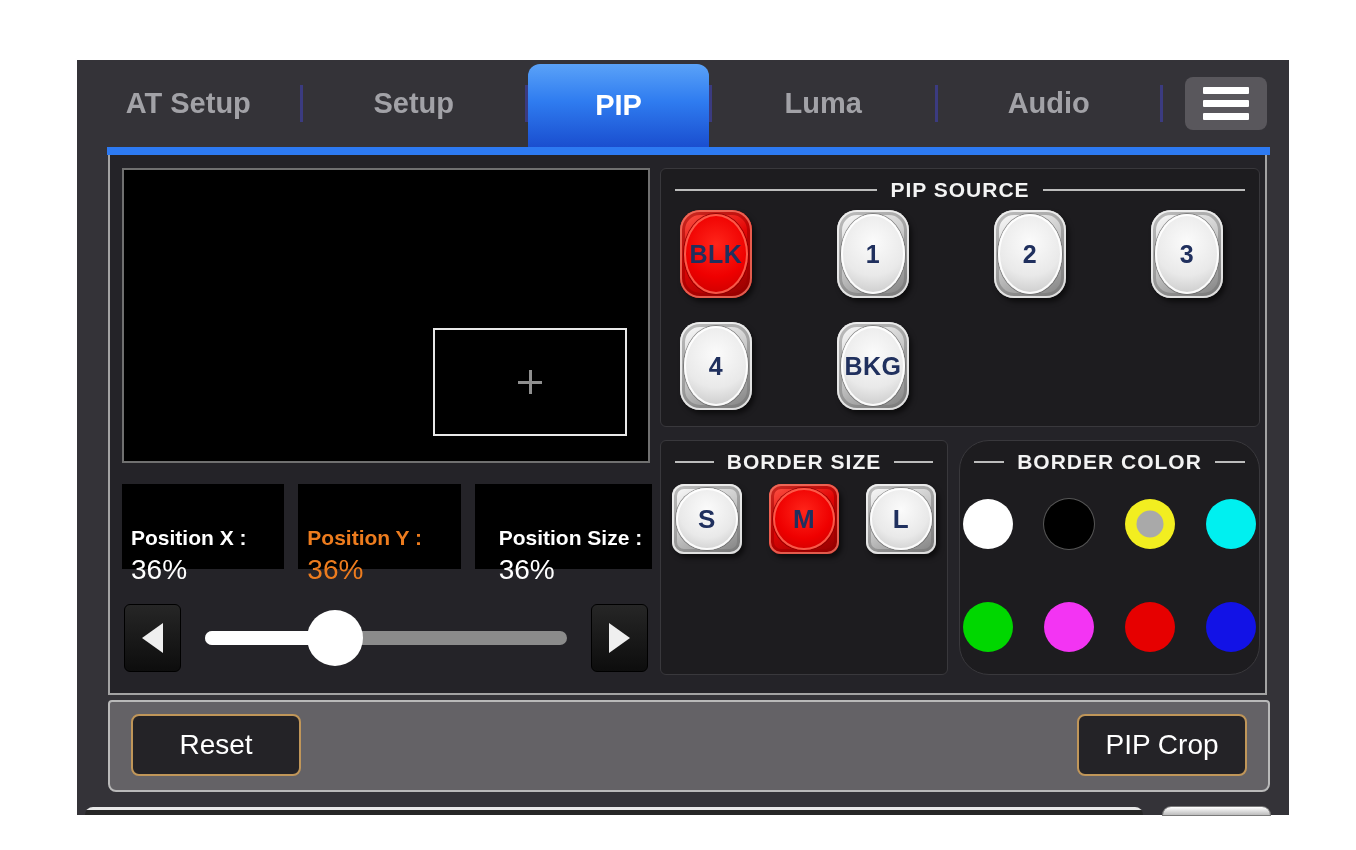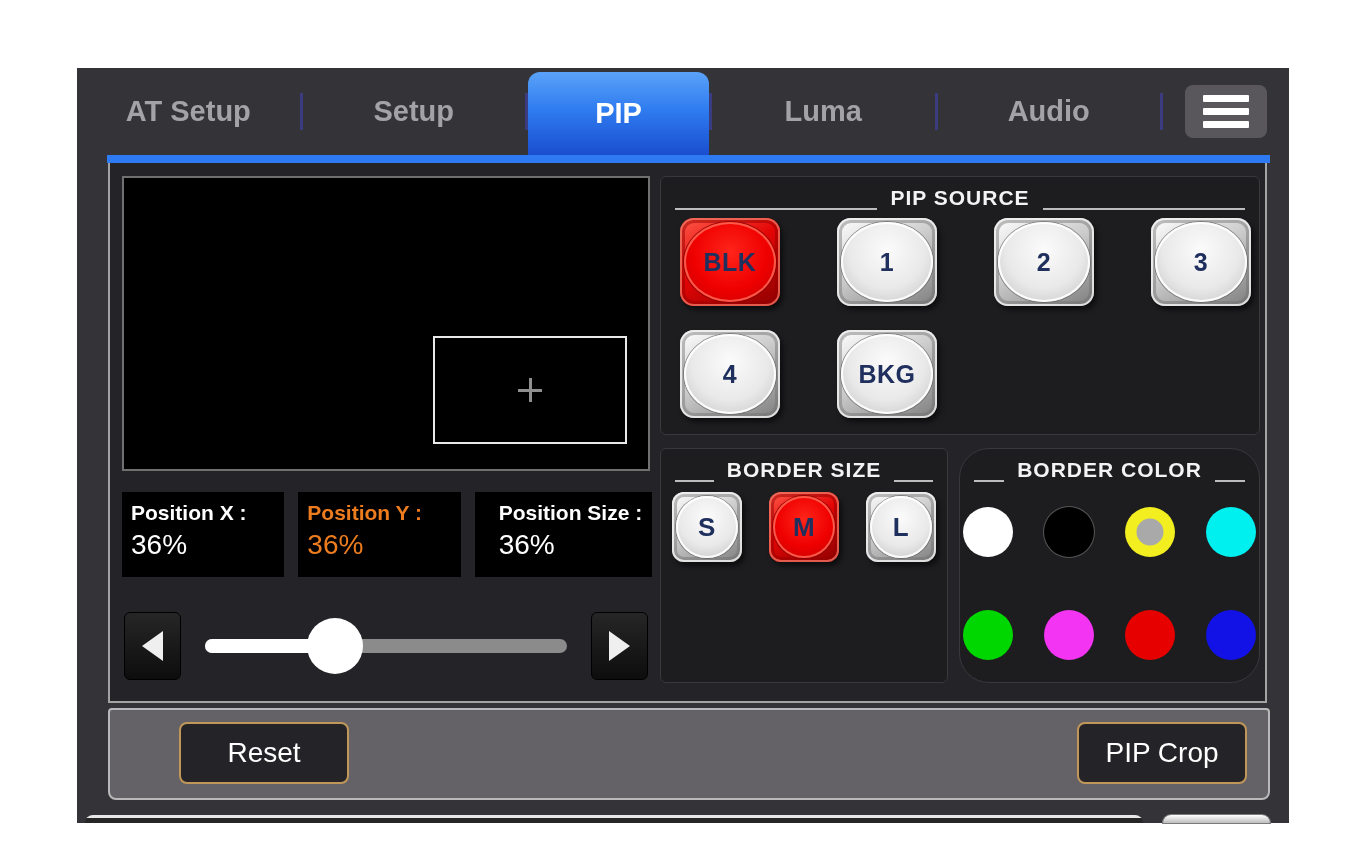--- a/index.html
+++ b/index.html
@@ -1,18 +1,18 @@
 <!DOCTYPE html>
 <html><head>
 <meta charset="utf-8">
 <style>
   html,body{margin:0;padding:0;background:#ffffff;}
   .stage{position:relative;width:1356px;height:850px;background:#ffffff;overflow:hidden;
          font-family:"Liberation Sans",sans-serif;}
-  .panel{position:absolute;left:77px;top:68px;width:1212px;height:755px;background:#343338;}
+  .panel{position:absolute;left:77px;top:60px;width:1212px;height:755px;background:#343338;}
 
   
   .tabbar{position:absolute;left:0;top:0;width:100%;height:87px;display:flex;}
   #tabs{flex:1;display:flex;align-items:stretch;}
   .tab{flex:1;display:flex;align-items:center;justify-content:center;
        color:#a2a2a7;font-size:29px;font-weight:700;}
   .tab.active{flex:0 0 181px;align-self:flex-end;height:83px;color:#ffffff;
        border-radius:12px 12px 0 0;
        background:linear-gradient(180deg,#5aa2f8 0%,#2f7cf0 45%,#1a4ecf 100%);}
   .tab-sep{width:3px;height:37px;align-self:center;background:#3b3b80;}
@@ -30,21 +30,21 @@
   .preview{position:absolute;left:12px;top:13px;width:528px;height:295px;background:#000;
        border:2px solid #707070;box-sizing:border-box;}
   .pip-rect{position:absolute;left:309px;top:158px;width:194px;height:108px;box-sizing:border-box;
        border:2px solid #e9e9e9;display:flex;align-items:center;justify-content:center;}
   .cross{width:24px;height:24px;
        background:linear-gradient(#8f8f8f,#8f8f8f) center/100% 3px no-repeat,
                   linear-gradient(#8f8f8f,#8f8f8f) center/3px 100% no-repeat;}
 
   .readouts{position:absolute;left:12px;top:329px;width:530px;display:flex;gap:14px;}
   .readout{flex:1;height:85px;background:#000;box-sizing:border-box;padding:7px 4px 0 9px;}
-  .readout .rlabel{display:block;font-size:21px;font-weight:700;line-height:1.35;white-space:nowrap;}
+  .readout .rlabel{display:block;font-size:21px;font-weight:700;line-height:1.35;white-space:nowrap;margin-top:33px;}
   .readout .rvalue{display:block;font-size:28px;line-height:1.3;}
 
   .slider-row{position:absolute;left:14px;top:448px;width:524px;height:70px;display:flex;align-items:center;}
   .arrow-btn{width:57px;height:68px;background:linear-gradient(#262626,#0d0d0d);
        border:1px solid #000;border-radius:6px;display:flex;align-items:center;justify-content:center;
        cursor:pointer;padding:0;flex:0 0 auto;}
   .tri-left{width:0;height:0;border-style:solid;border-width:15px 21px 15px 0;
        border-color:transparent #efefef transparent transparent;}
   .tri-right{width:0;height:0;border-style:solid;border-width:15px 0 15px 21px;
        border-color:transparent transparent transparent #efefef;}
@@ -52,27 +52,27 @@
   .track-base{position:absolute;inset:0;border-radius:7px;background:#8b8b8b;}
   .track-fill{position:absolute;left:0;top:0;bottom:0;border-radius:7px 0 0 7px;background:#ffffff;}
   .thumb{position:absolute;top:50%;width:56px;height:56px;border-radius:50%;background:#ffffff;
        transform:translate(-50%,-50%);}
 
   
   .section{position:absolute;background:#1d1c1f;border:1px solid #39383c;border-radius:6px;box-sizing:border-box;}
   #pip-source{left:550px;top:13px;width:600px;height:259px;}
   #border-size{left:550px;top:285px;width:288px;height:235px;}
   #border-color{left:849px;top:285px;width:301px;height:235px;border-radius:30px;}
-  .legend{display:flex;align-items:flex-end;margin:9px 14px 0;}
+  .legend{display:flex;align-items:center;margin:9px 14px 0;}
   .legend .line{flex:1;height:2px;background:#bcbcbc;}
   .legend .ltext{margin:0 13px;color:#f3f3f3;font-size:21px;font-weight:700;letter-spacing:1px;white-space:nowrap;}
 
   .src-grid{margin:8px 0 0 19px;display:grid;grid-template-columns:repeat(4,88px);column-gap:69px;row-gap:24px;}
 
-  .push-btn{position:relative;width:100px;height:88px;border-radius:14px;border:none;padding:0;cursor:pointer;
+  .push-btn{position:relative;width:72px;height:88px;border-radius:20px;border:none;padding:0;cursor:pointer;
        background:linear-gradient(150deg,#ffffff 0%,#cccccc 45%,#7d7d7d 100%);
        box-shadow:3px 4px 5px rgba(0,0,0,0.55),inset 0 0 0 2px rgba(255,255,255,0.75),inset 0 0 0 5px rgba(110,110,110,0.45);
        display:flex;align-items:center;justify-content:center;font-family:inherit;}
   .push-btn .circ{position:absolute;inset:4px;border-radius:50%;
        background:radial-gradient(circle at 50% 35%,#fbfbfb 0%,#e9e9e9 55%,#c0c0c0 100%);
        box-shadow:inset 0 0 0 2px rgba(255,255,255,0.9),0 0 0 1px rgba(90,90,90,0.6);}
   .push-btn .lbl{position:relative;z-index:2;color:#20305e;font-weight:700;font-size:25px;letter-spacing:0.5px;}
   .push-btn.red{background:linear-gradient(150deg,#ff5a4a 0%,#e30505 45%,#8d0000 100%);
        box-shadow:3px 4px 5px rgba(0,0,0,0.55),inset 0 0 0 2px rgba(255,130,110,0.7),inset 0 0 0 5px rgba(150,0,0,0.5);}
   .push-btn.red .circ{background:radial-gradient(circle at 50% 38%,#ff251a 0%,#ef0000 55%,#c00000 100%);
@@ -87,21 +87,21 @@
        column-gap:31px;row-gap:53px;}
   .circle{width:50px;height:50px;border-radius:50%;position:relative;cursor:pointer;}
   .circle.ring{box-shadow:0 0 0 1px #555;}
   .circle .dot{position:absolute;left:50%;top:50%;width:27px;height:27px;border-radius:50%;
        transform:translate(-50%,-50%);background:#a9a9a9;}
 
   
   .footer{position:absolute;left:31px;top:640px;width:1162px;height:92px;box-sizing:border-box;
        background:#646266;border:2px solid #b9b9b9;border-radius:4px 4px 8px 8px;}
   .outline-btn{position:absolute;top:12px;height:62px;background:#242327;border:2px solid #c09659;
-       border-radius:8px;color:#ffffff;font-size:28px;font-family:inherit;cursor:pointer;box-sizing:border-box;margin-left:48px;}
+       border-radius:8px;color:#ffffff;font-size:28px;font-family:inherit;cursor:pointer;box-sizing:border-box;}
   #reset-btn{left:21px;width:170px;}
   #pipcrop-btn{right:21px;width:170px;}
 
   
   .peek-wide{position:absolute;left:8px;top:747px;width:1058px;height:8px;border-radius:9px 9px 0 0;
        background:linear-gradient(#e8e8e8 0 3px,#262626 3px);}
   .peek-knob{position:absolute;left:1086px;top:747px;width:107px;height:8px;border-radius:10px 10px 0 0;
        background:linear-gradient(#ffffff,#bdbdbd);box-shadow:0 0 0 1px #7a7a7a;}
 </style>
 </head>

